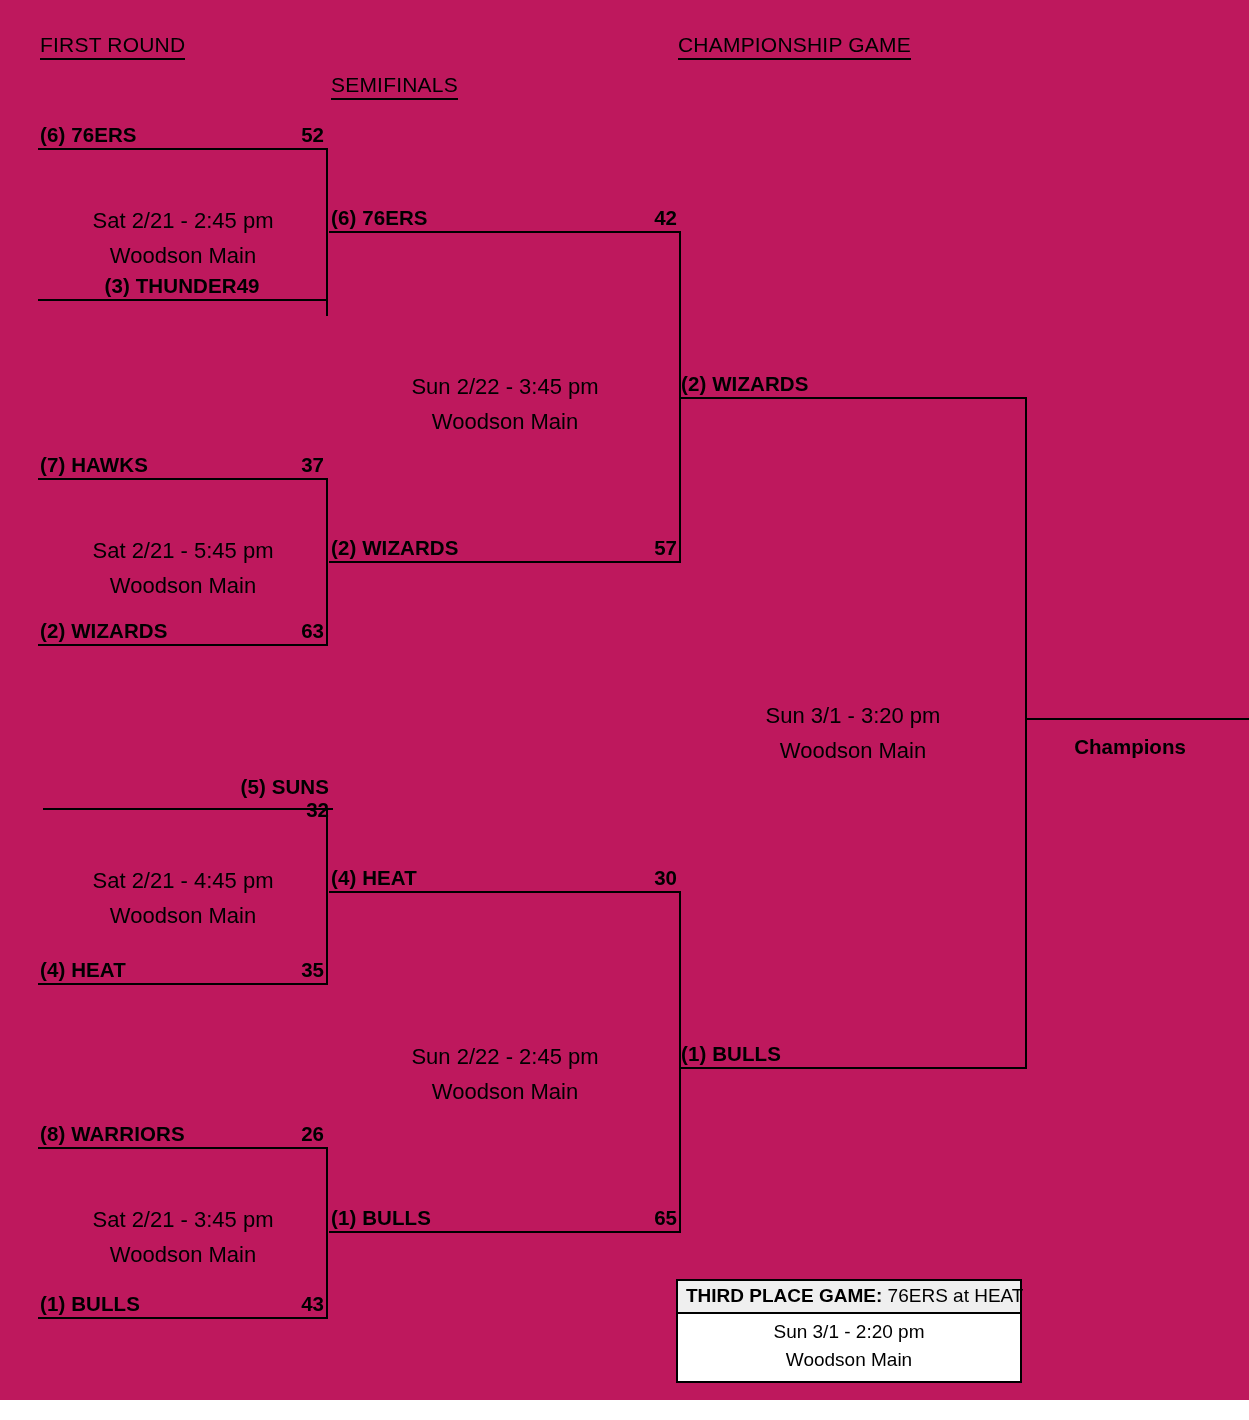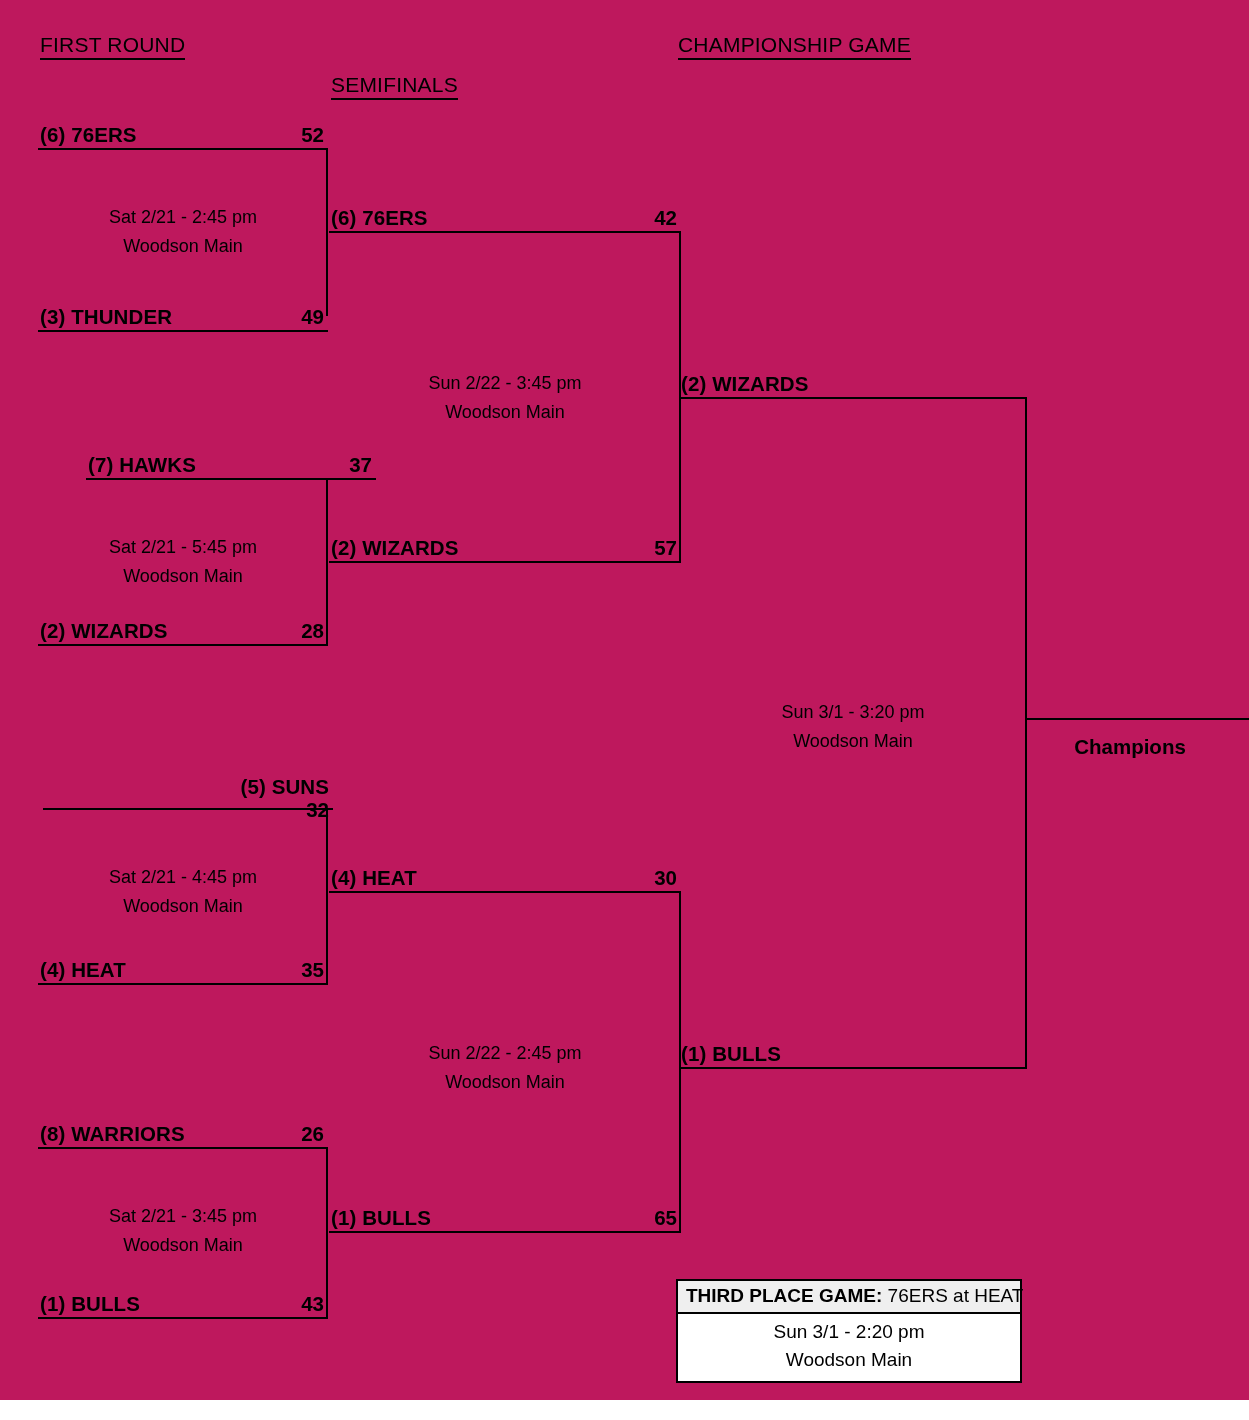--- a/index.html
+++ b/index.html
@@ -61,21 +61,21 @@
   .connector {
     position: absolute;
     width: 0;
     border-left: 2.5px solid #000;
   }
 
   
   .game-info {
     position: absolute;
     text-align: center;
-    font-size: 18px;
+    font-size: 22px;
     font-weight: 400;
     line-height: 1.6;
     white-space: nowrap;
   }
   .game-info .line2 { display: block; }
 
   
   .champ-line {
     position: absolute;
     border-top: 2.5px solid #000;
@@ -124,37 +124,37 @@
 <div id="bracket">
 
   <div class="col-header" style="left:40px; top:33px;">FIRST ROUND</div>
   <div class="col-header" style="left:331px; top:33px;margin-top:40px;">SEMIFINALS</div>
   <div class="col-header" style="left:678px; top:33px;">CHAMPIONSHIP GAME</div>
 
   <div class="slot" style="left:38px; top:116px; width:290px;">
     <span class="team">(6) 76ERS</span>
     <span class="score">52</span>
   </div>
-  <div class="slot" style="left:38px; top:298px; width:290px;">
+  <div class="slot" style="left:38px; top:267px; width:290px;justify-content:center;">
     <span class="team">(3) THUNDER</span>
     <span class="score">49</span>
   </div>
   <div class="connector" style="left:326px; top:148px; height:168px;"></div>
   <div class="game-info" style="left:38px; top:203px; width:290px;">
     <span>Sat 2/21 - 2:45 pm</span>
     <span class="line2">Woodson Main</span>
   </div>
 
-  <div class="slot" style="left:38px; top:446px; width:290px;margin-left:48px;">
+  <div class="slot" style="left:38px; top:446px; width:290px;">
     <span class="team">(7) HAWKS</span>
     <span class="score">37</span>
   </div>
   <div class="slot" style="left:38px; top:612px; width:290px;">
     <span class="team">(2) WIZARDS</span>
-    <span class="score">28</span>
+    <span class="score">63</span>
   </div>
   <div class="connector" style="left:326px; top:478px; height:168px;"></div>
   <div class="game-info" style="left:38px; top:533px; width:290px;">
     <span>Sat 2/21 - 5:45 pm</span>
     <span class="line2">Woodson Main</span>
   </div>
 
   <div class="slot" style="left:43px; top:776px; width:290px;flex-direction:column;">
     <span class="team">(5) SUNS</span>
     <span class="score">32</span>

